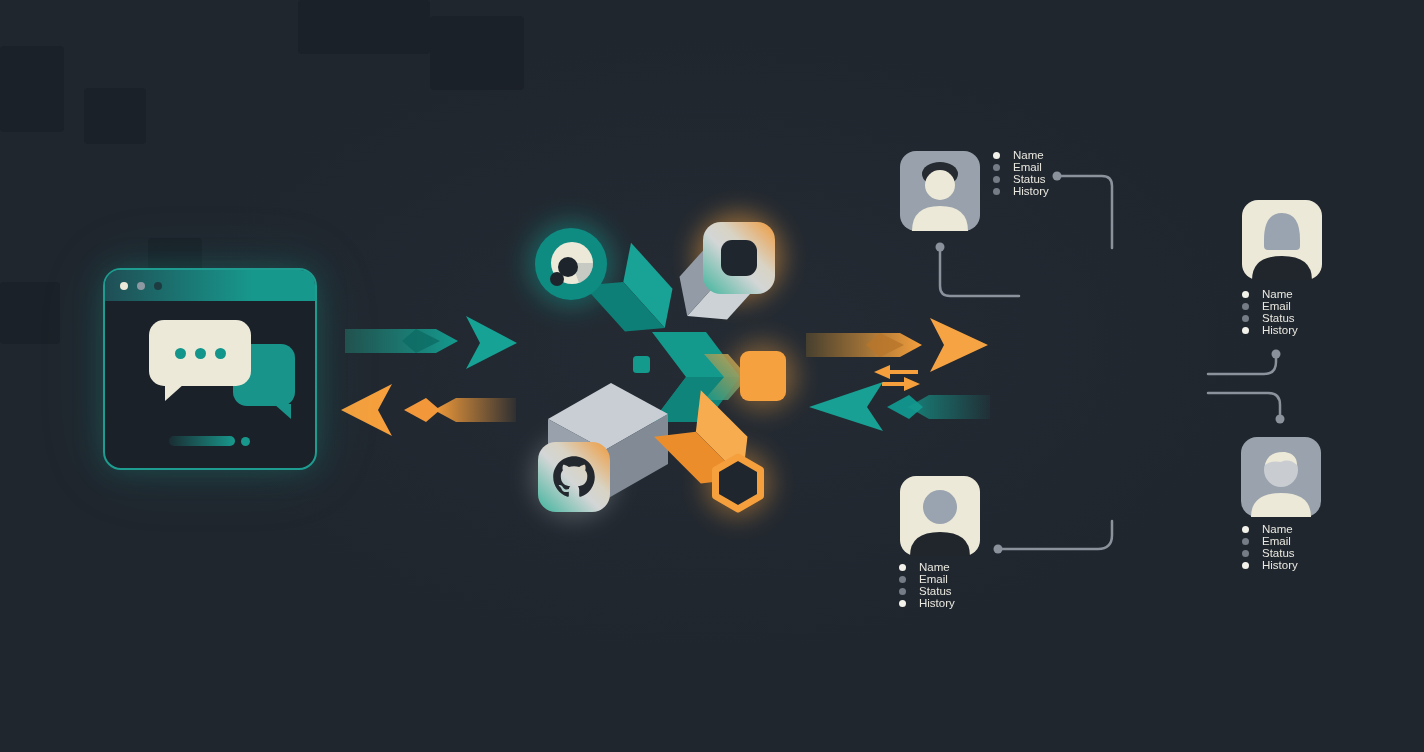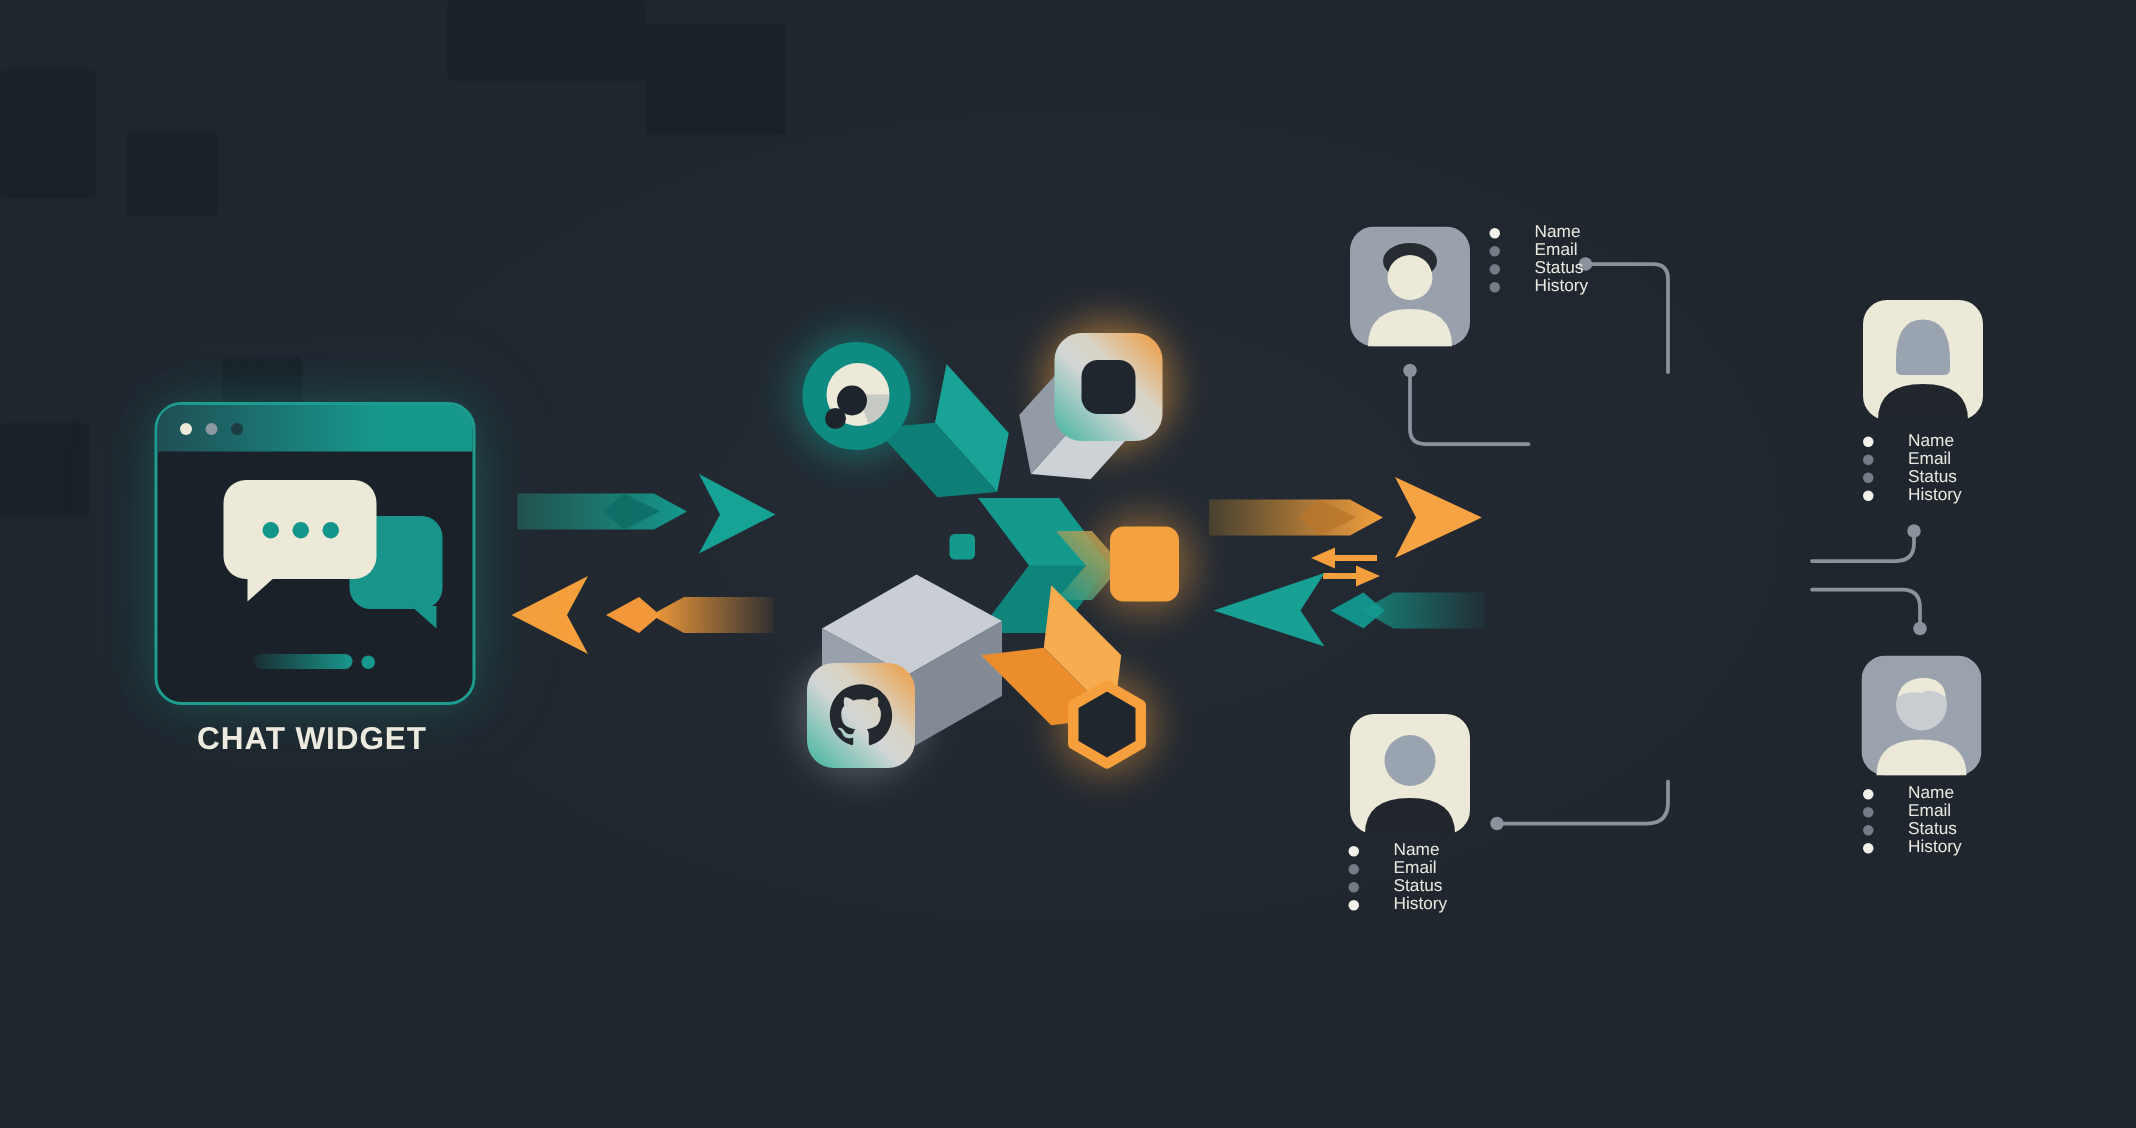--- a/index.html
+++ b/index.html
@@ -51,21 +51,21 @@
   }
   .crm-card svg{position:absolute;left:17px;top:24px;}
   .crm-label{left:0;top:232px;width:190px;position:absolute;text-align:center;
     font-weight:700;font-size:20px;letter-spacing:0.4px;color:#F3F1E8;}
 
   
   .avatar{position:absolute;width:80px;height:80px;}
 
   
   .fields{position:absolute;list-style:none;margin:0;padding:0;}
-  .fields li{display:flex;align-items:center;gap:23px;height:12px;margin-bottom:0;
+  .fields li{display:flex;align-items:center;gap:13px;height:12px;margin-bottom:0;
     font-size:11.5px;line-height:12px;color:#E9E8E0;}
   .b{width:7px;height:7px;border-radius:50%;flex:0 0 auto;}
   .bw{background:#F2F1EA;} .bg{background:#757C85;}
 
   .flow-svg{position:absolute;left:0;top:0;}
 </style>
 </head>
 <body>
 
 <div class="stage">
@@ -226,21 +226,20 @@
     </div>
     <div class="bubble-teal"></div>
     <div class="bubble-light">
       <div class="bl-dot"></div>
       <div class="bl-dot"></div>
       <div class="bl-dot"></div>
     </div>
     <div class="typing-line"></div>
     <div class="typing-dot"></div>
   </div>
-  <div class="node-label chat-label">CHAT WIDGET</div>
 
 
   <div class="avatar" style="left:900px;top:151px;">
     <svg width="80" height="80" viewBox="0 0 80 80">
       <rect width="80" height="80" rx="16" fill="#99A2AC"></rect>
       <ellipse cx="40" cy="23" rx="18" ry="12" fill="#262B31"></ellipse>
       <circle cx="40" cy="34" r="15" fill="#ECE9D8"></circle>
       <path d="M12,80 Q12,55 40,55 Q68,55 68,80 Z" fill="#ECE9D8"></path>
     </svg>
   </div>

